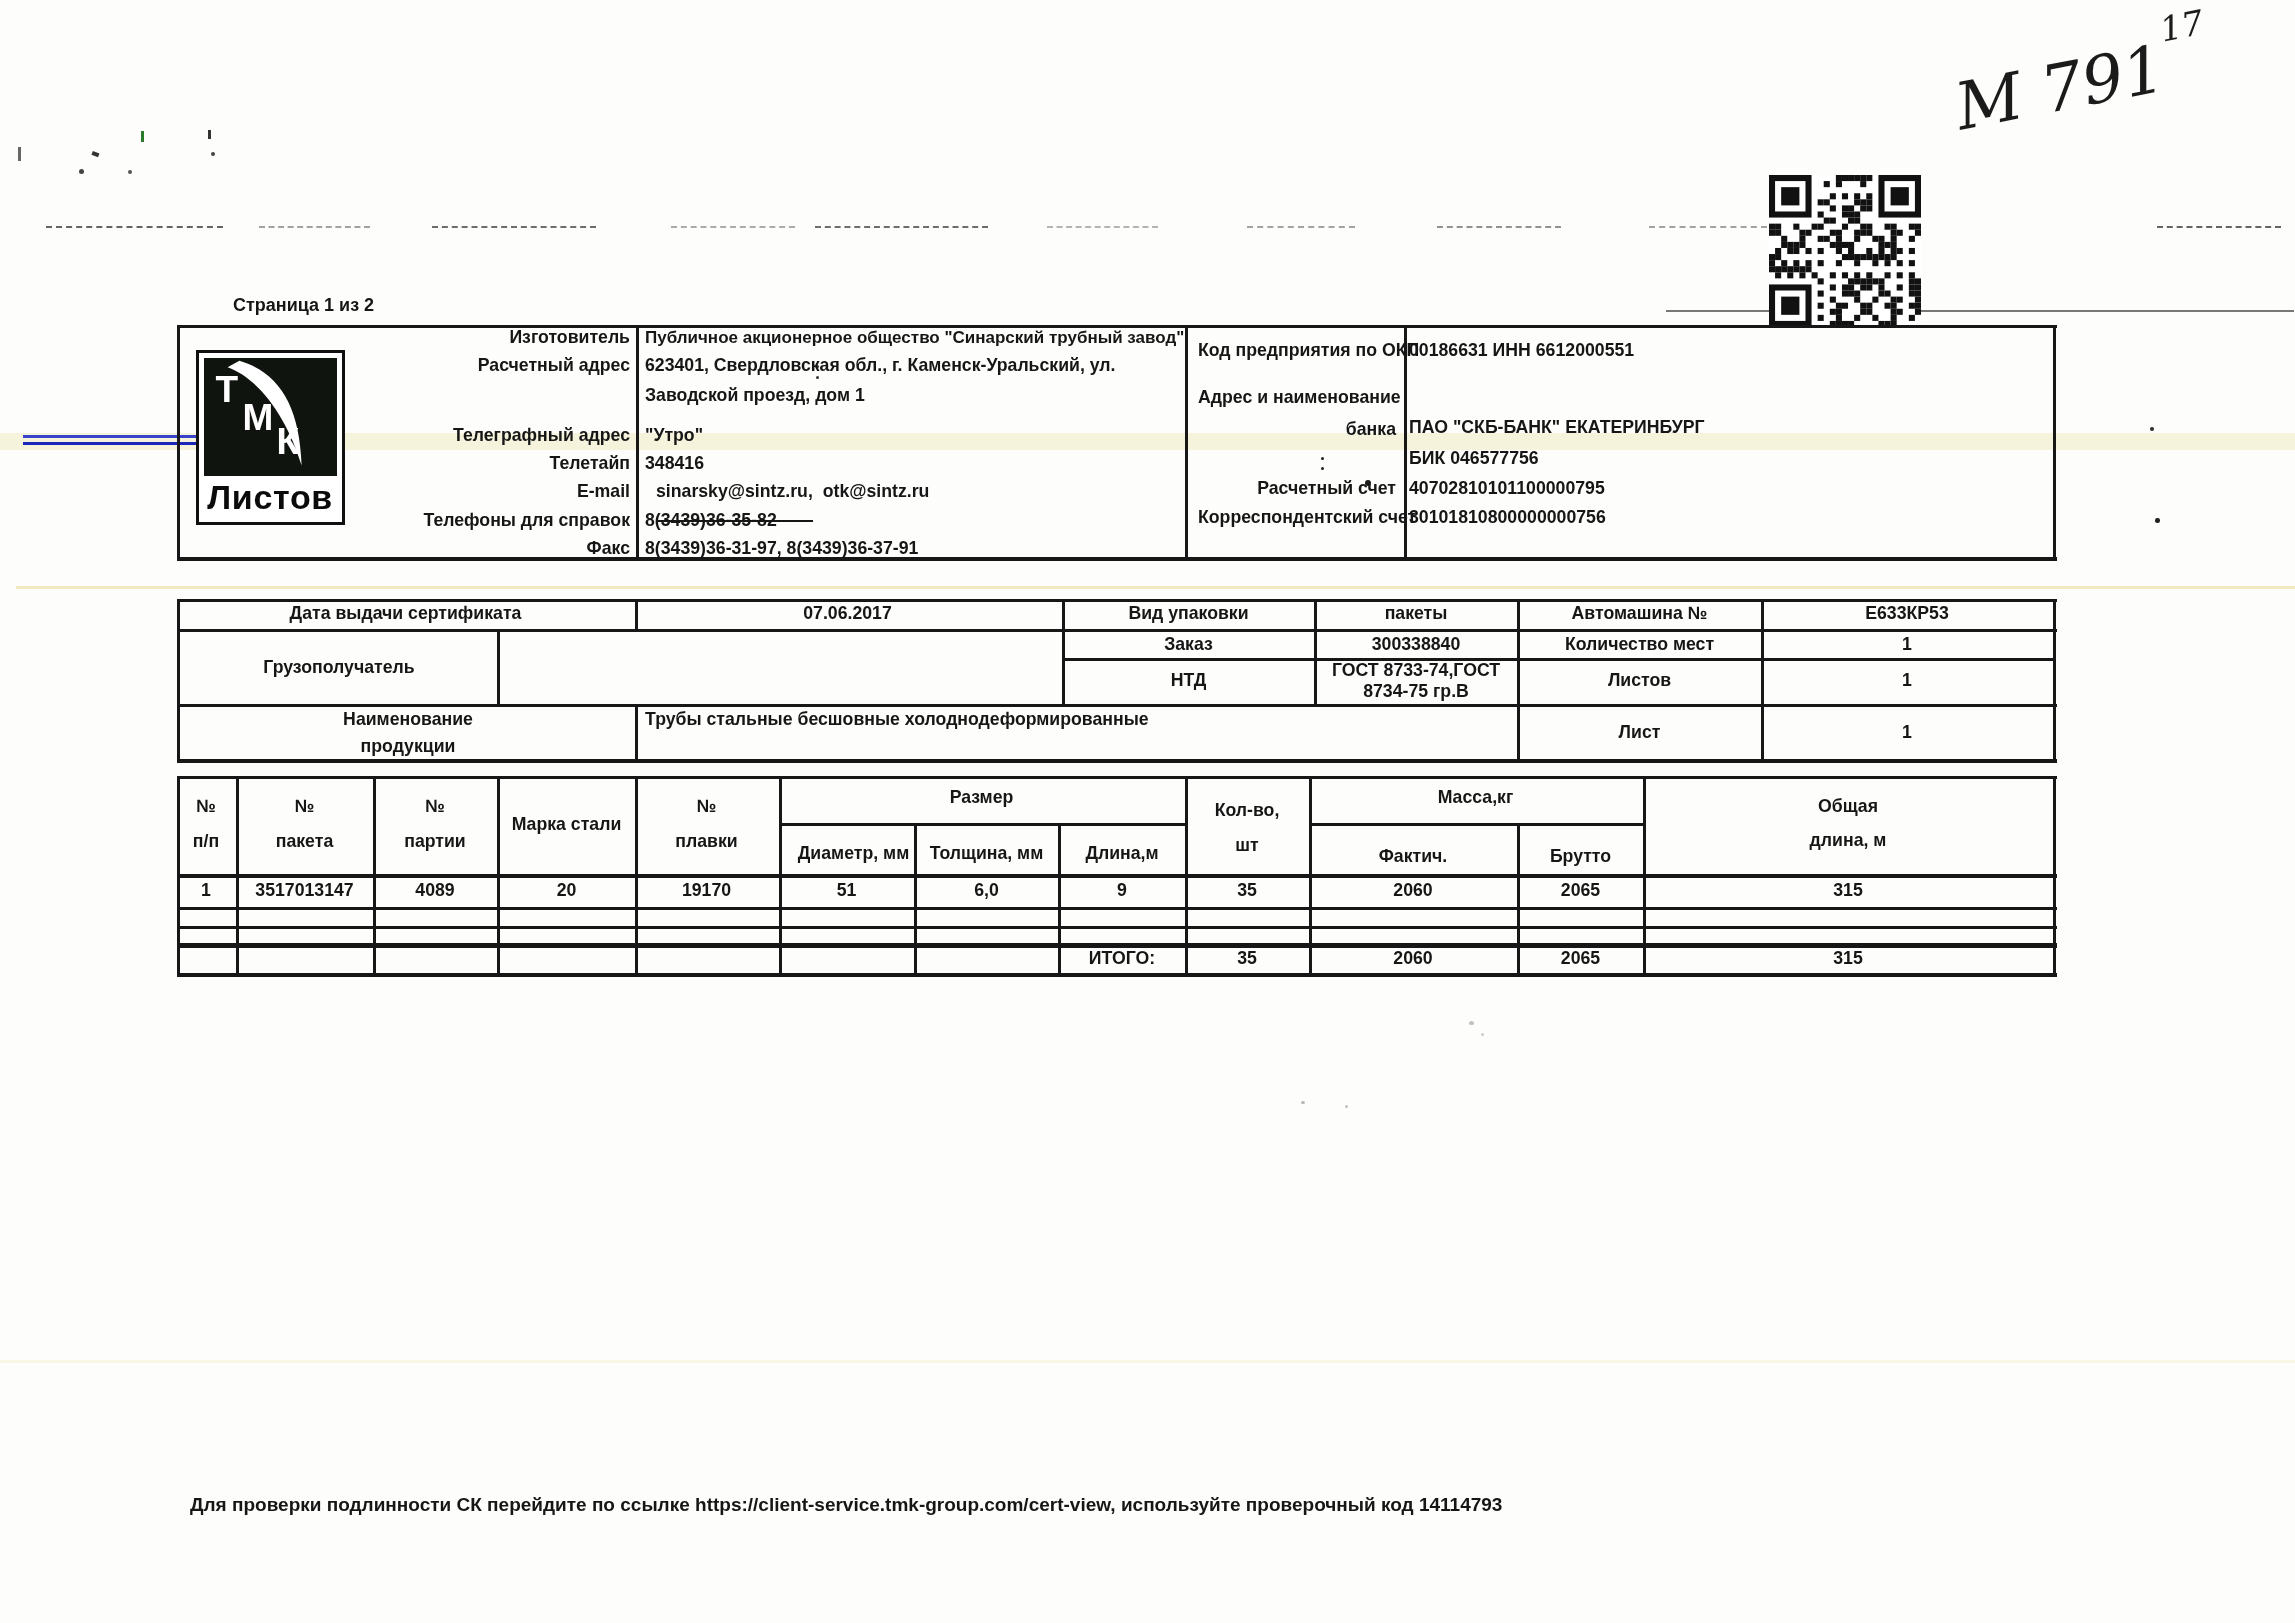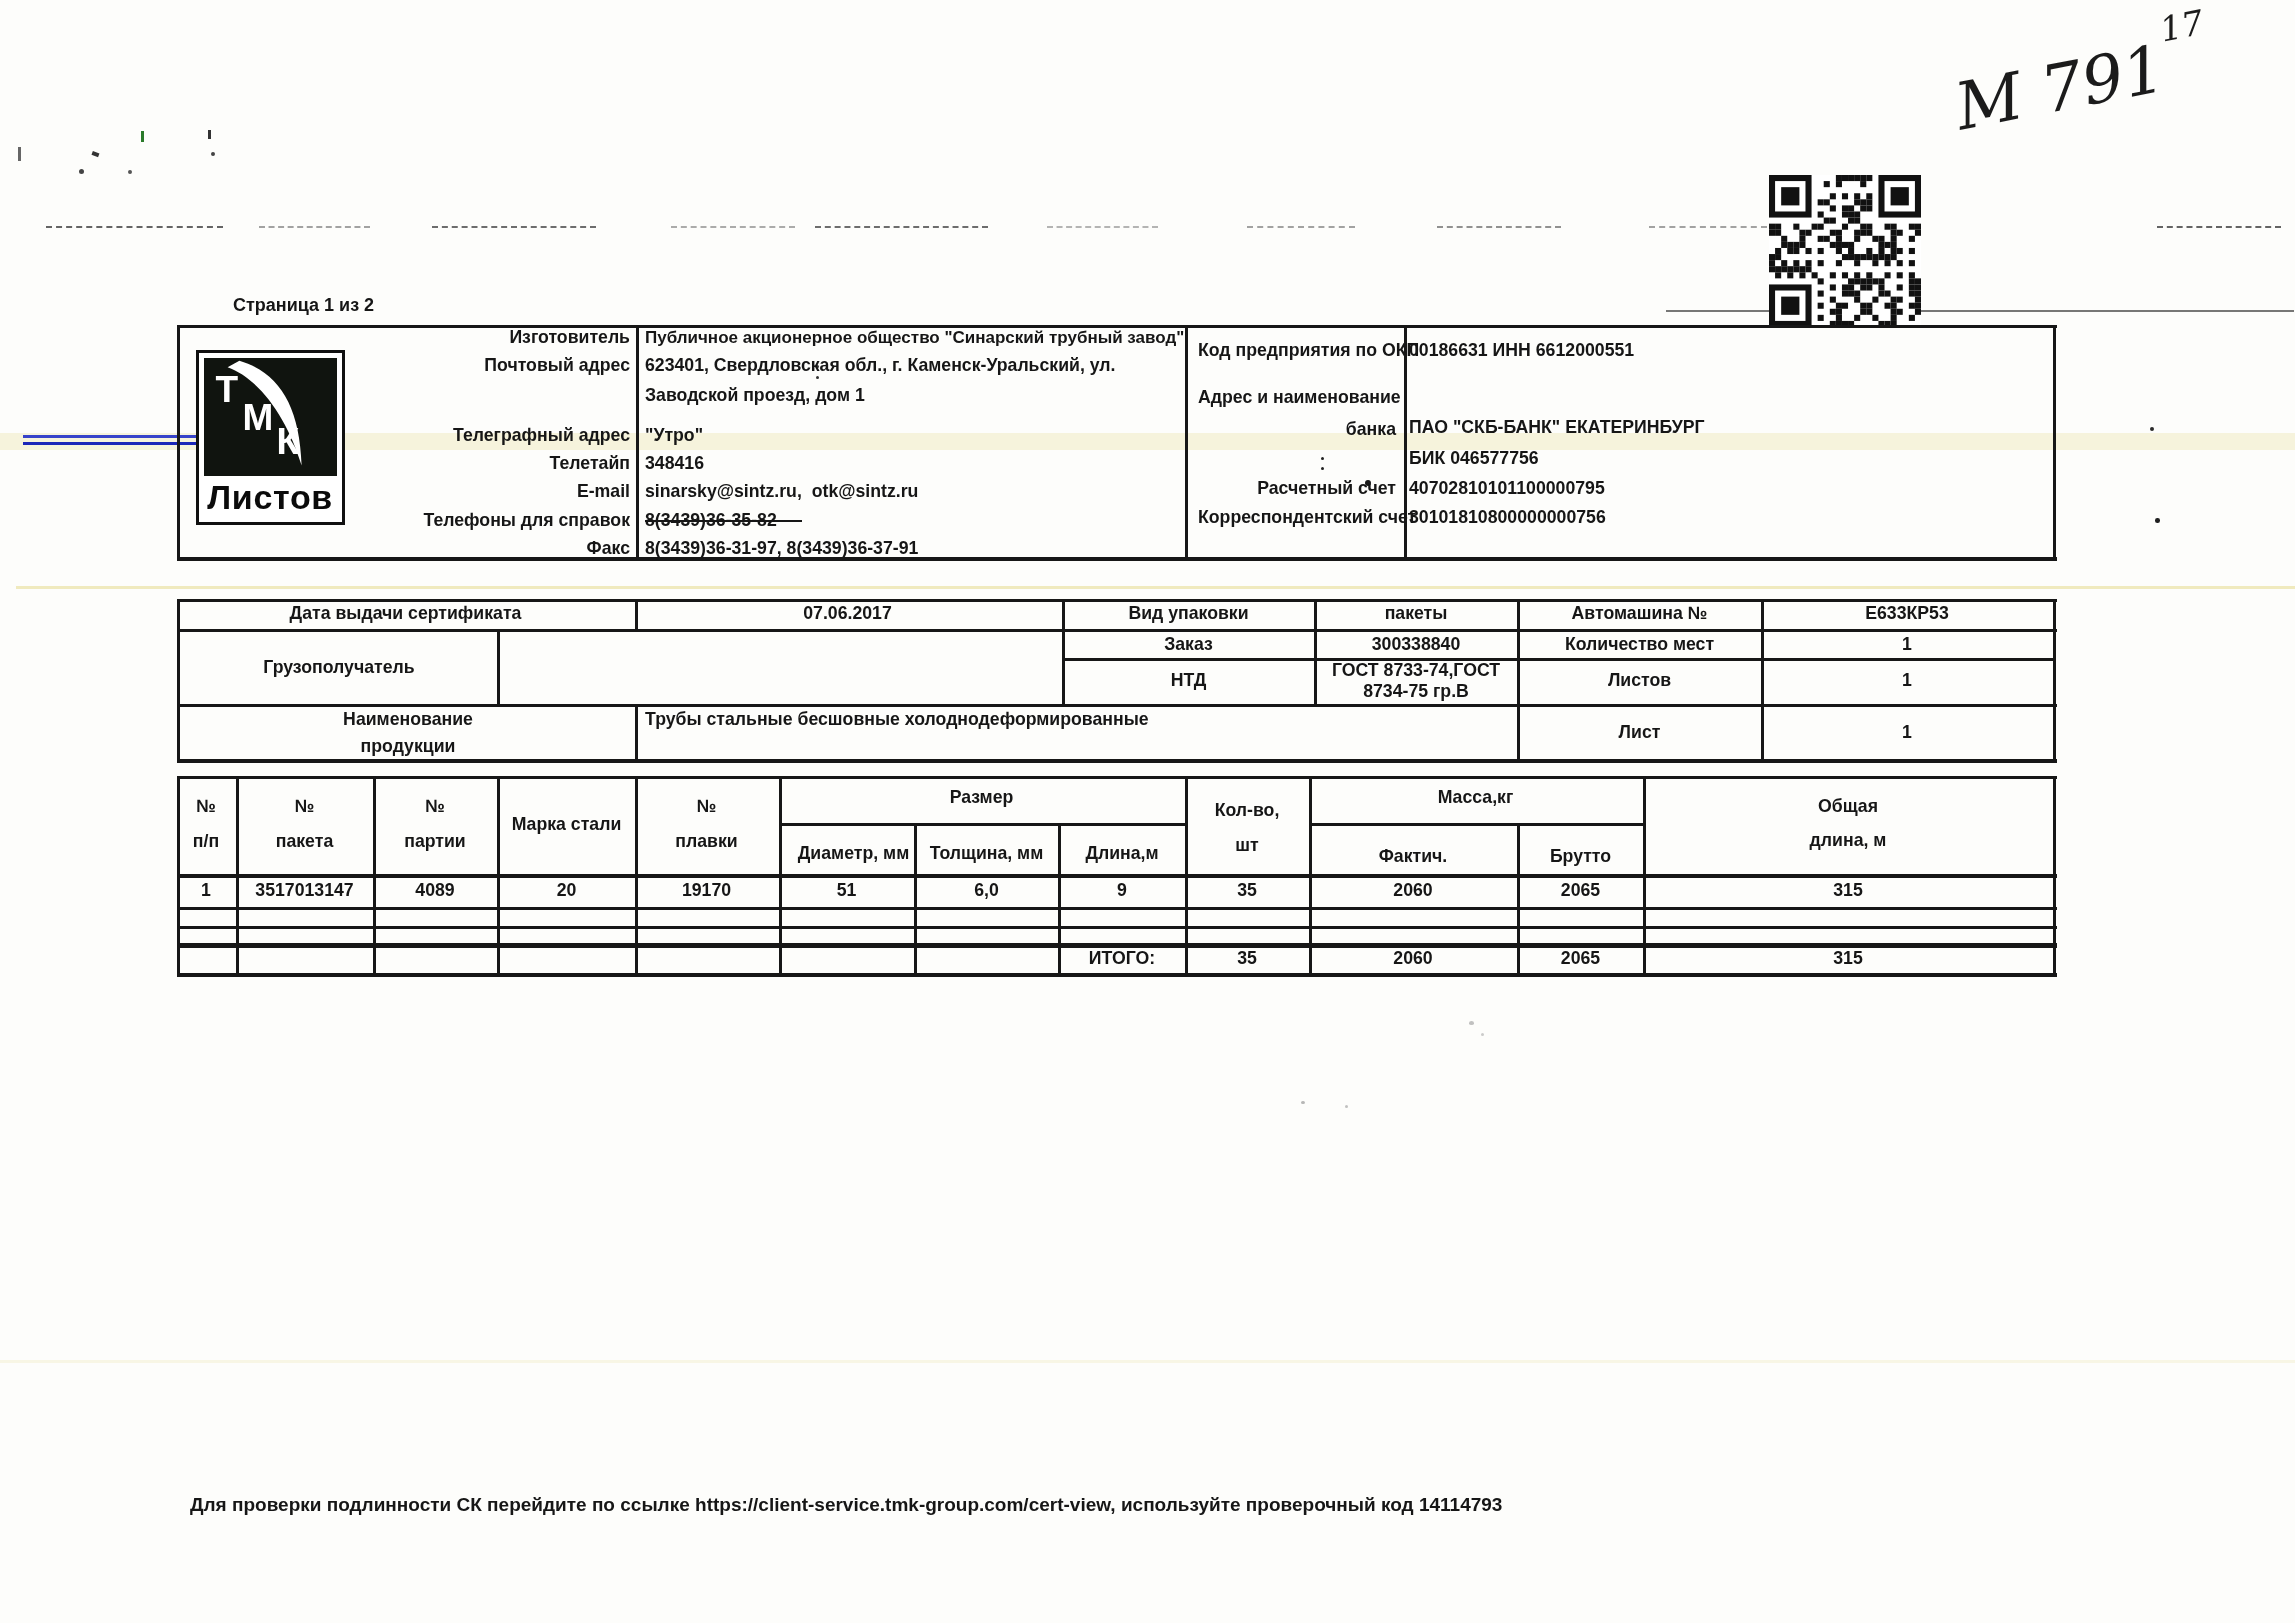--- a/index.html
+++ b/index.html
@@ -2,21 +2,21 @@
 <html style="font-size:10.5px"><head>
 <meta charset="utf-8">
 <style>
   html,body{margin:0;padding:0;background:#e9e9e5;}
   .page{position:relative;width:2295px;height:1623px;background:#fdfdfb;
         font-family:"Liberation Sans",sans-serif;color:#161616;overflow:hidden;}
   .t{position:absolute;font-weight:700;font-size:17.7px;white-space:nowrap;line-height:1.15;}
   .c{text-align:center;}
   .r{text-align:right;}
   .sm{font-size:17px;}
-  .u{border-bottom:2px solid #161616;padding-bottom:19px;}
+  .u{border-bottom:2px solid #161616;padding-bottom:19px;margin-left:11px;}
   .title{font-size:19px;}
   .foot{font-weight:600;font-size:19px;}
   .hand{position:absolute;font-family:"DejaVu Serif",serif;font-style:italic;font-weight:400;
         font-size:65px;color:#1b1b1b;transform:rotate(-11deg);white-space:nowrap;}
   .hand sup{font-size:34px;position:relative;top:-25px;left:3.9px;}
   .logo{position:absolute;left:196px;top:350px;width:149px;height:175px;background:#fff;
         border:3.3px solid #101010;box-sizing:border-box;}
   .logo-black{position:absolute;left:4.6px;top:4.6px;width:133px;height:118px;background:#10140f;}
   .lt{position:absolute;color:#fff;font-weight:700;font-size:37px;line-height:1;}
   .logo-strip{position:absolute;left:4.6px;top:125px;width:133px;height:41px;background:#fff;
@@ -285,21 +285,21 @@
       <span class="lt" style="left:39px;top:41px;">М</span>
       <span class="lt" style="left:73px;top:65px;">К</span>
     </div>
     <div class="logo-strip">
       <span>Листов</span>
     </div>
   </div>
 
   <div class="t r" style="left:229px;width:401px;top:327px;">Изготовитель</div>
   <div class="t sm" style="left:645px;top:328px;">Публичное акционерное общество "Синарский трубный завод"</div>
-  <div class="t r" style="left:229px;width:401px;top:355px;">Почтовый адрес</div>
+  <div class="t r" style="left:229px;width:401px;top:355px;">Расчетный адрес</div>
   <div class="t" style="left:645px;top:355px;">623401, Свердловская обл., г. Каменск-Уральский, ул.</div>
   <div class="t" style="left:645px;top:385px;">Заводской проезд, дом 1</div>
   <div class="t r" style="left:229px;width:401px;top:425px;">Телеграфный адрес</div>
   <div class="t" style="left:645px;top:425px;">"Утро"</div>
   <div class="t r" style="left:229px;width:401px;top:453px;">Телетайп</div>
   <div class="t" style="left:645px;top:453px;">348416</div>
   <div class="t r" style="left:229px;width:401px;top:481px;">E-mail</div>
   <div class="t" style="left:645px;top:481px;"><span class="u">sinarsky@sintz.ru,</span>&nbsp; <span>otk@sintz.ru</span></div>
   <div class="t r" style="left:229px;width:401px;top:510px;">Телефоны для справок</div>
   <div class="t" style="left:645px;top:510px;">8(3439)36-35-82</div>

